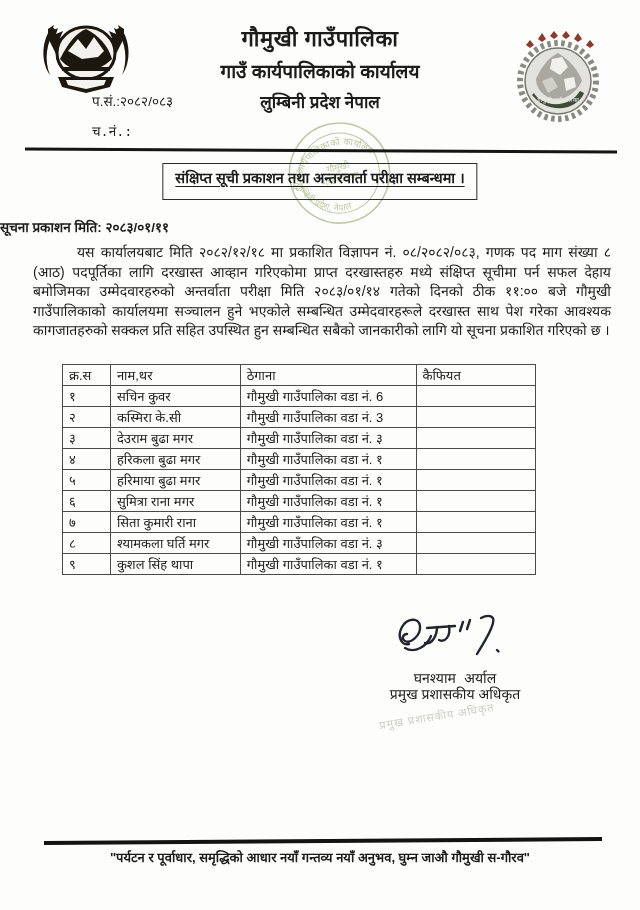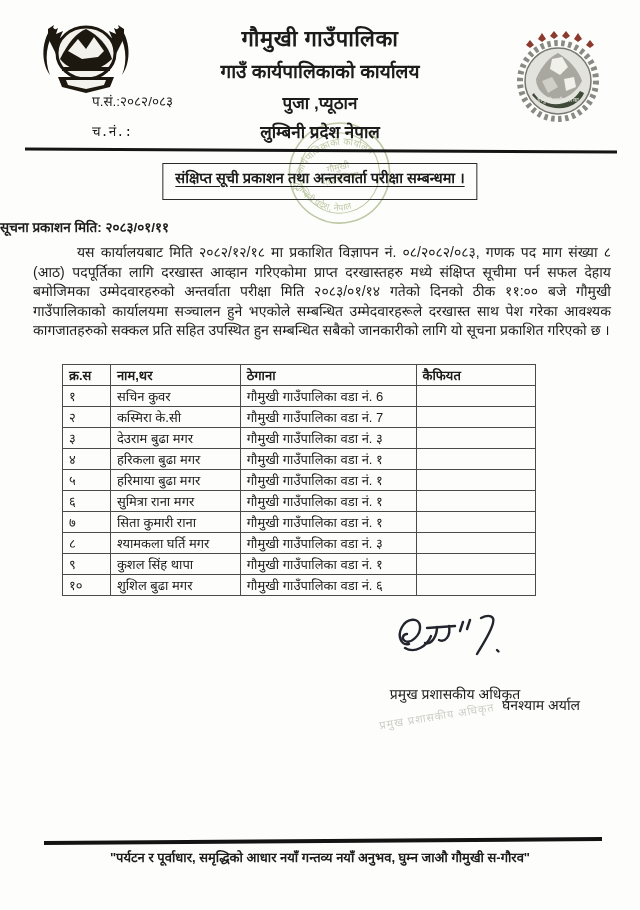--- a/index.html
+++ b/index.html
@@ -59,29 +59,29 @@
   }
   .cand-table th, .cand-table td {
     border: 1px solid #4a4a4a;
     height: 20px;
     padding: 1px 6px;
     font-weight: normal;
     text-align: left;
     vertical-align: middle;
     white-space: nowrap;
   }
-  .cand-table th { font-weight: bold; }
+  .cand-table th { font-weight: normal; }
   .col-sn { width: 48px; }
   .col-name { width: 130px; }
   .col-addr { width: 176px; }
   .col-rem { width: 120px; }
 
   
   .sig-svg { left: 393px; top: 610px; }
-  .sig-name { left: 330px; top: 695px; width: 250px; text-align: right; font-size: 14px; }
+  .sig-name { left: 330px; top: 668px; width: 250px; text-align: center; font-size: 14px; font-family: Liberation Mono, monospace; }
   .sig-desig { left: 330px; top: 684px; width: 250px; text-align: center; font-size: 14px; }
   .ghost-stamp {
     left: 378px; top: 700px; width: 220px;
     font-size: 11px; color: #7a7e6e; opacity: .38;
     transform: rotate(-9deg);
     letter-spacing: 1px;
   }
 
   
   .emblem-left { left: 38px; top: 17px; }
@@ -156,21 +156,20 @@
         <textPath href="#arcBot">लुम्बिनी प्रदेश, नेपाल</textPath>
       </text>
       <text x="59" y="60" font-size="9" fill="#7f9450" text-anchor="middle" font-family="Liberation Sans, sans-serif">गौमुखी</text>
       <text x="59" y="72" font-size="9" fill="#7f9450" text-anchor="middle" font-family="Liberation Sans, sans-serif">गाउँपालिका</text>
     </svg>
   </div>
 
   <div class="abs hdr-center">
     <div class="hdr-line1">गौमुखी गाउँपालिका</div>
     <div class="hdr-line2">गाउँ कार्यपालिकाको कार्यालय</div>
-    <div class="hdr-line3">पुजा ,प्यूठान</div>
     <div class="hdr-line4">लुम्बिनी प्रदेश नेपाल</div>
   </div>
 
   <div class="abs ref-block">
     <div>प.सं.:२०८२/०८३</div>
     <div class="ref-line2">च.नं.:</div>
   </div>
 
   <div class="abs rule-top"></div>
 
@@ -199,21 +198,21 @@
     <tbody>
         <tr>
           <td>१</td>
           <td>सचिन कुवर</td>
           <td>गौमुखी गाउँपालिका वडा नं. 6</td>
           <td></td>
         </tr>
         <tr>
           <td>२</td>
           <td>कस्मिरा के.सी</td>
-          <td>गौमुखी गाउँपालिका वडा नं. 7</td>
+          <td>गौमुखी गाउँपालिका वडा नं. 3</td>
           <td></td>
         </tr>
         <tr>
           <td>३</td>
           <td>देउराम बुढा मगर</td>
           <td>गौमुखी गाउँपालिका वडा नं. ३</td>
           <td></td>
         </tr>
         <tr>
           <td>४</td>
@@ -242,26 +241,20 @@
         <tr>
           <td>८</td>
           <td>श्यामकला घर्ति मगर</td>
           <td>गौमुखी गाउँपालिका वडा नं. ३</td>
           <td></td>
         </tr>
         <tr>
           <td>९</td>
           <td>कुशल सिंह थापा</td>
           <td>गौमुखी गाउँपालिका वडा नं. १</td>
-          <td></td>
-        </tr>
-        <tr>
-          <td>१०</td>
-          <td>शुशिल बुढा मगर</td>
-          <td>गौमुखी गाउँपालिका वडा नं. ६</td>
           <td></td>
         </tr>
       </tbody>
   </table>
 
   <div class="abs sig-svg">
     <svg width="130" height="54" viewBox="0 0 130 54">
       <g fill="none" stroke="#23252e" stroke-width="2.4" stroke-linecap="round" stroke-linejoin="round">
         <path d="M16,34 C8,36 4,26 9,17 C14,8 26,7 27,16 C28,25 18,34 12,31 C8,29 10,24 14,24"></path>
         <path d="M12,38 C22,44 34,36 38,26"></path>

